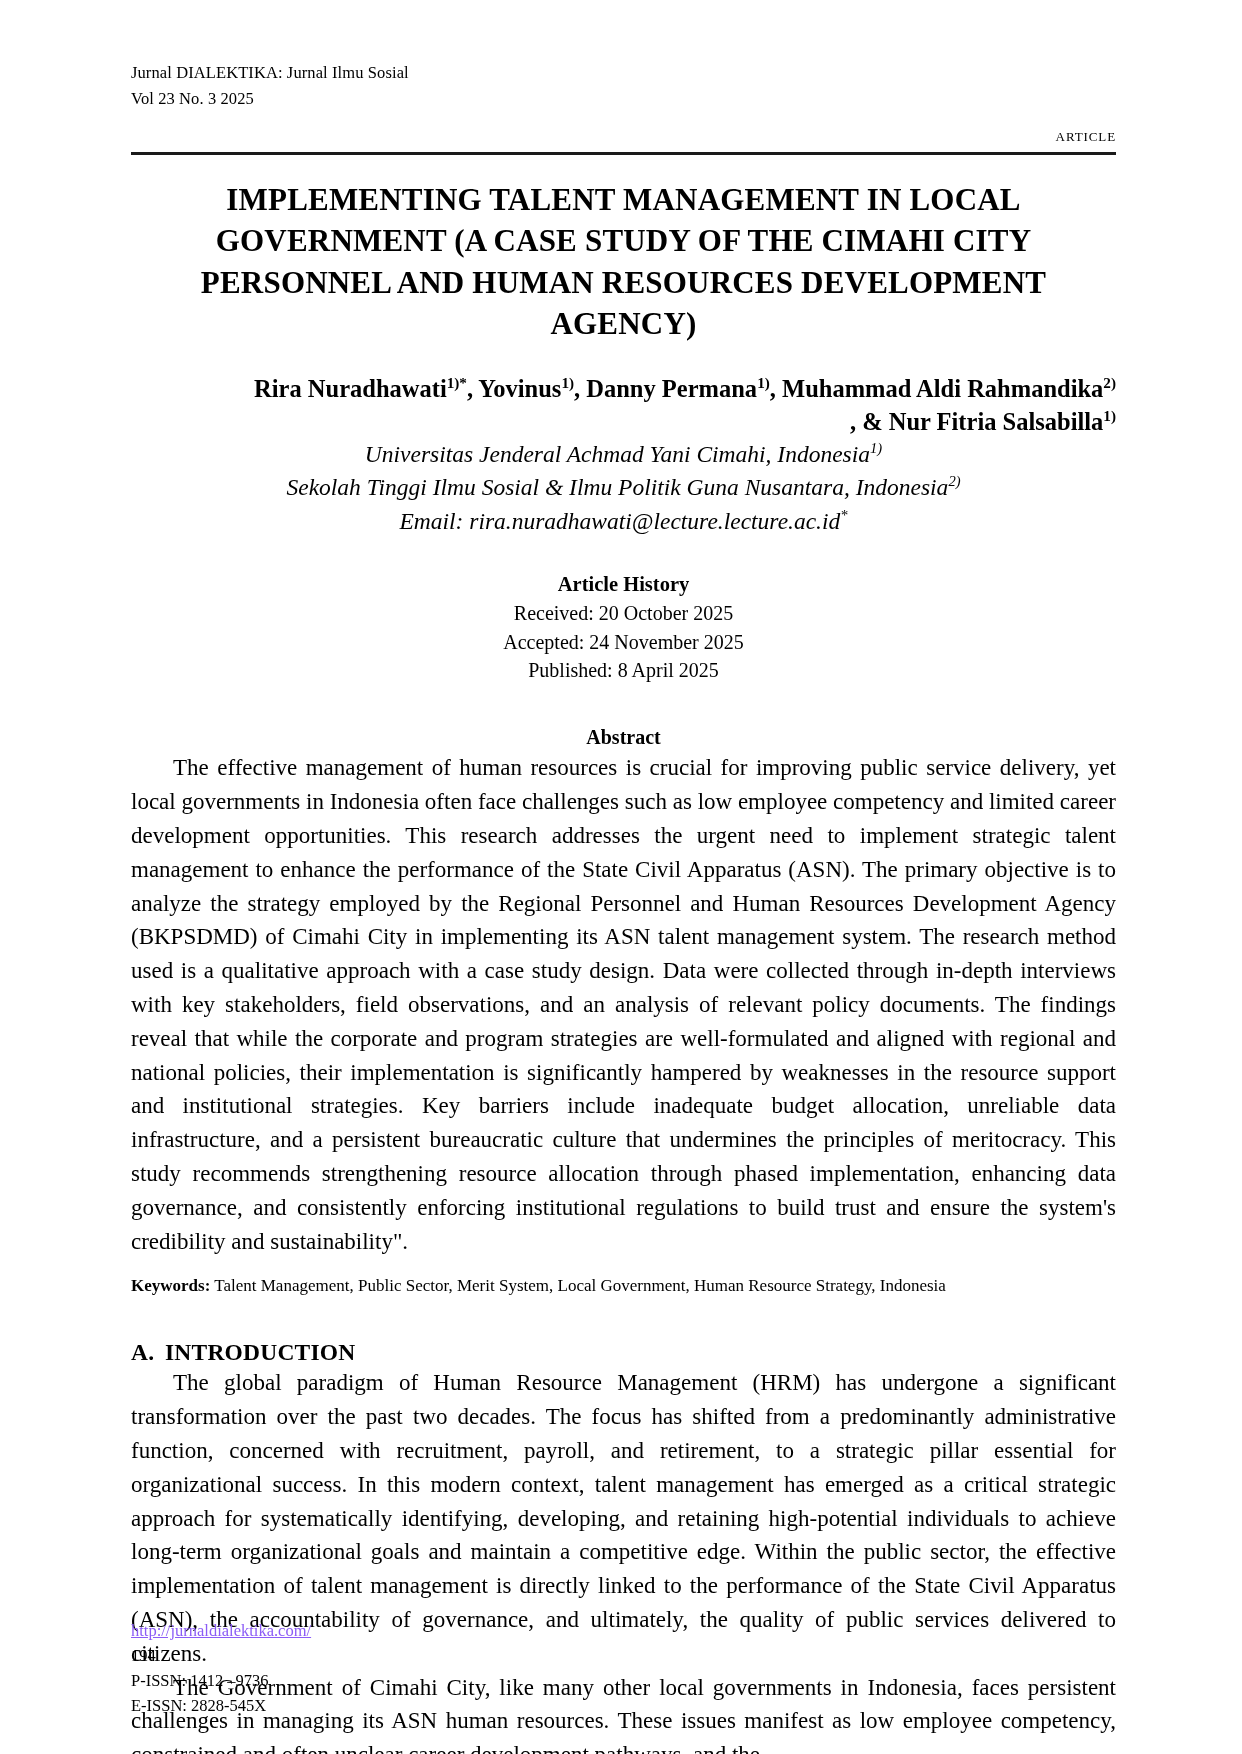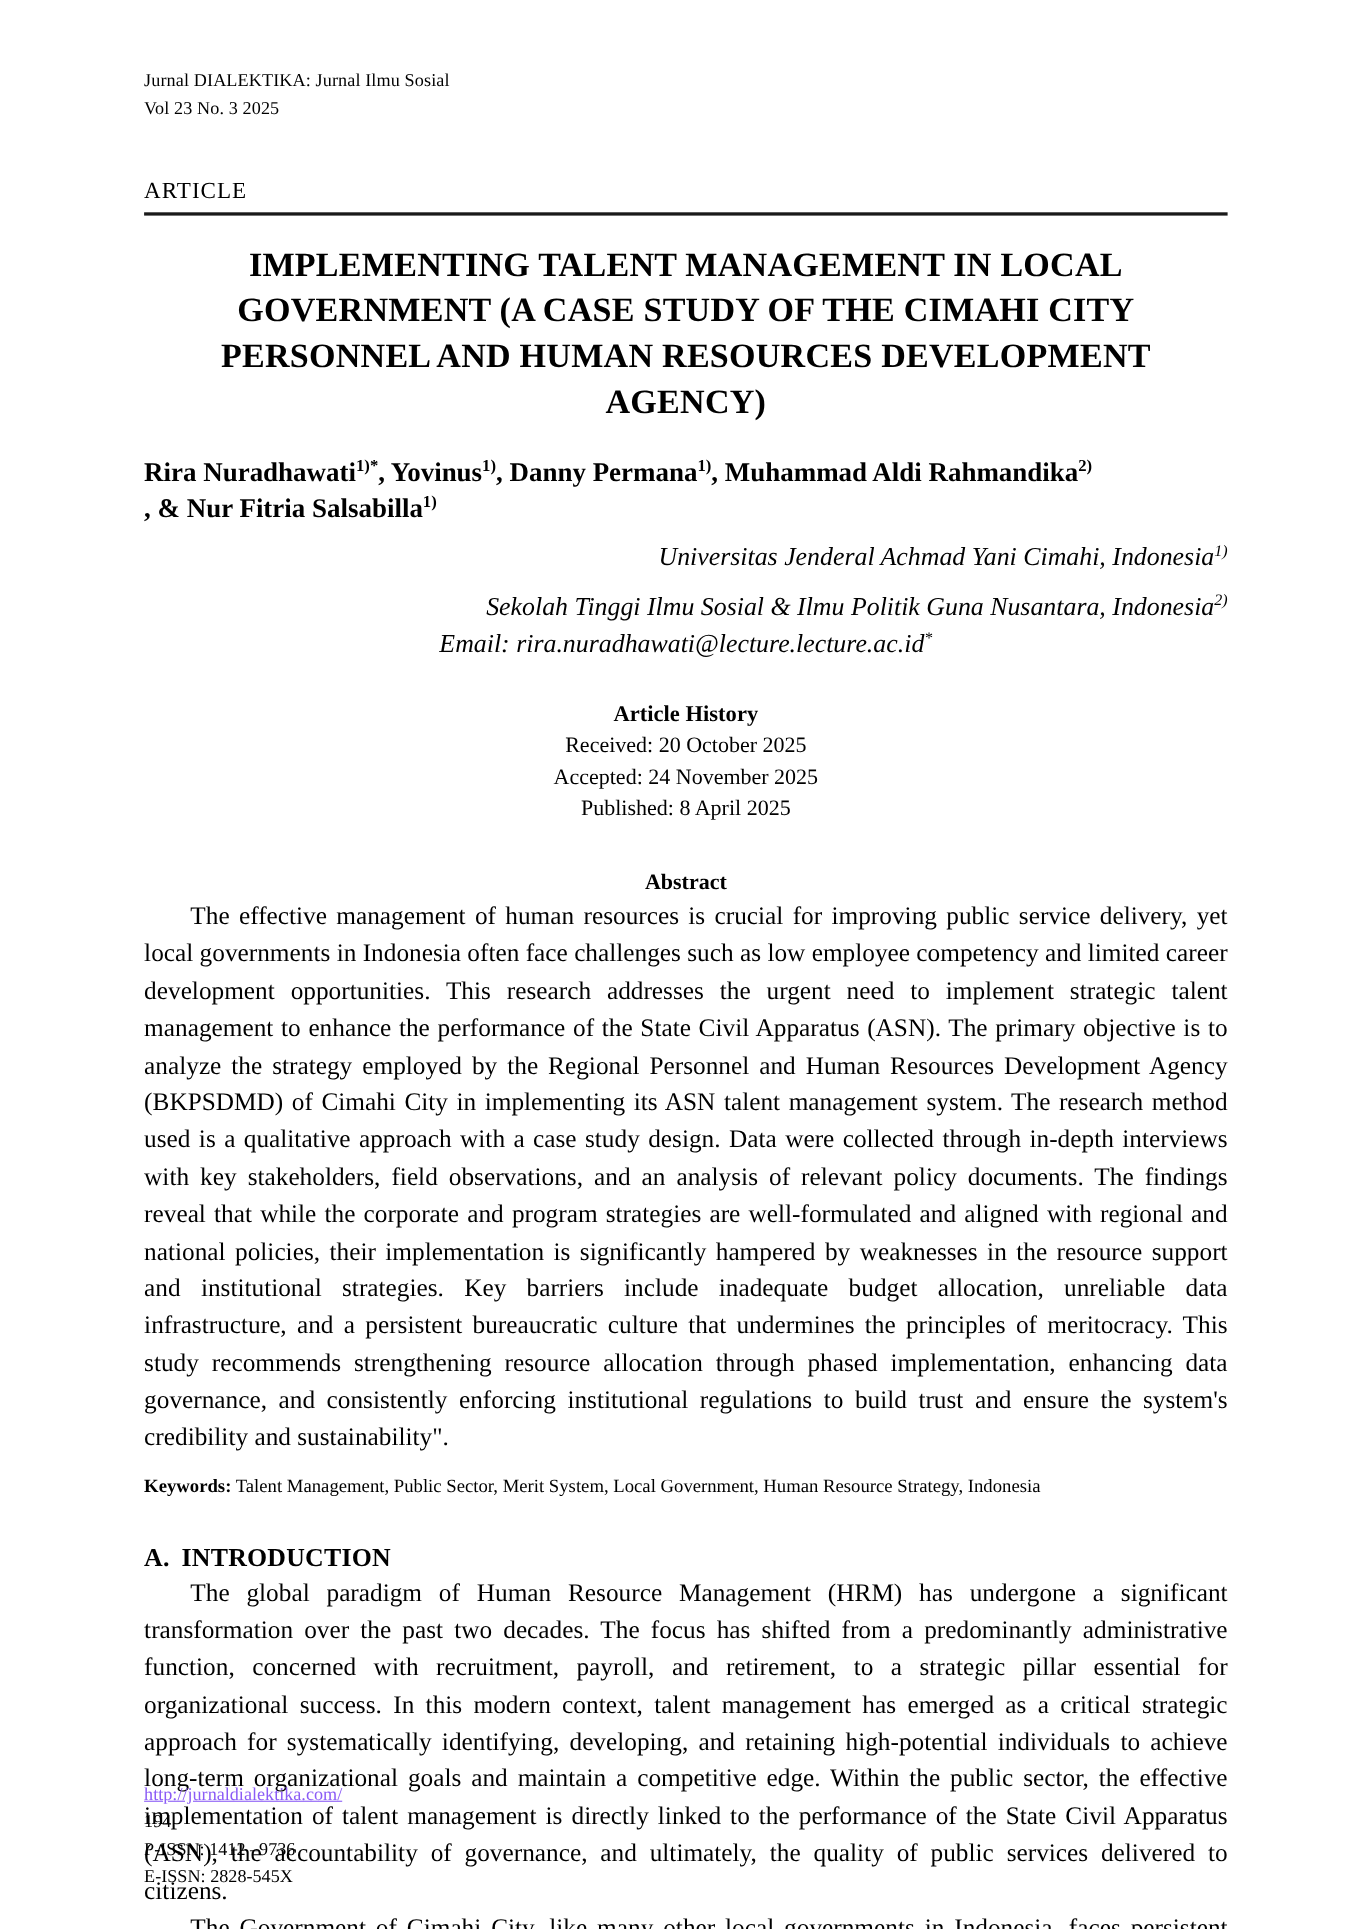--- a/index.html
+++ b/index.html
@@ -33,59 +33,59 @@
   
   .runhead {
     font-size: 16.5px;
     line-height: 1.55;
     letter-spacing: 0.1px;
   }
   .runhead div { white-space: nowrap; }
 
   
   .article-label {
-    text-align: left;
-    font-size: 21px;
+    text-align: right;
+    font-size: 13px;
     letter-spacing: 0.9px;
-    margin-top: 50px;
+    margin-top: 18px;
   }
   .rule {
     border-top: 3px solid #1a1a1a;
     margin-top: 7px;
   }
 
   
   .title {
     text-align: center;
     font-weight: bold;
     font-size: 31px;
     line-height: 1.33;
     margin-top: 24px;
     letter-spacing: 0.2px;
   }
 
   
   .authors {
-    text-align: left;
+    text-align: right;
     font-weight: bold;
     font-size: 24.5px;
     line-height: 1.35;
     margin-top: 28px;
   }
   .authors sup, .affil sup, .email sup {
     font-size: 0.62em;
     vertical-align: super;
     line-height: 0;
   }
   .affil {
-    text-align: right;
+    text-align: center;
     font-style: italic;
     font-size: 23.5px;
     line-height: 1.42;
-    margin-top: 12px;
+    margin-top: 0;
   }
   .email {
     text-align: center;
     font-style: italic;
     font-size: 23.5px;
     line-height: 1.42;
   }
 
   
   .history {

